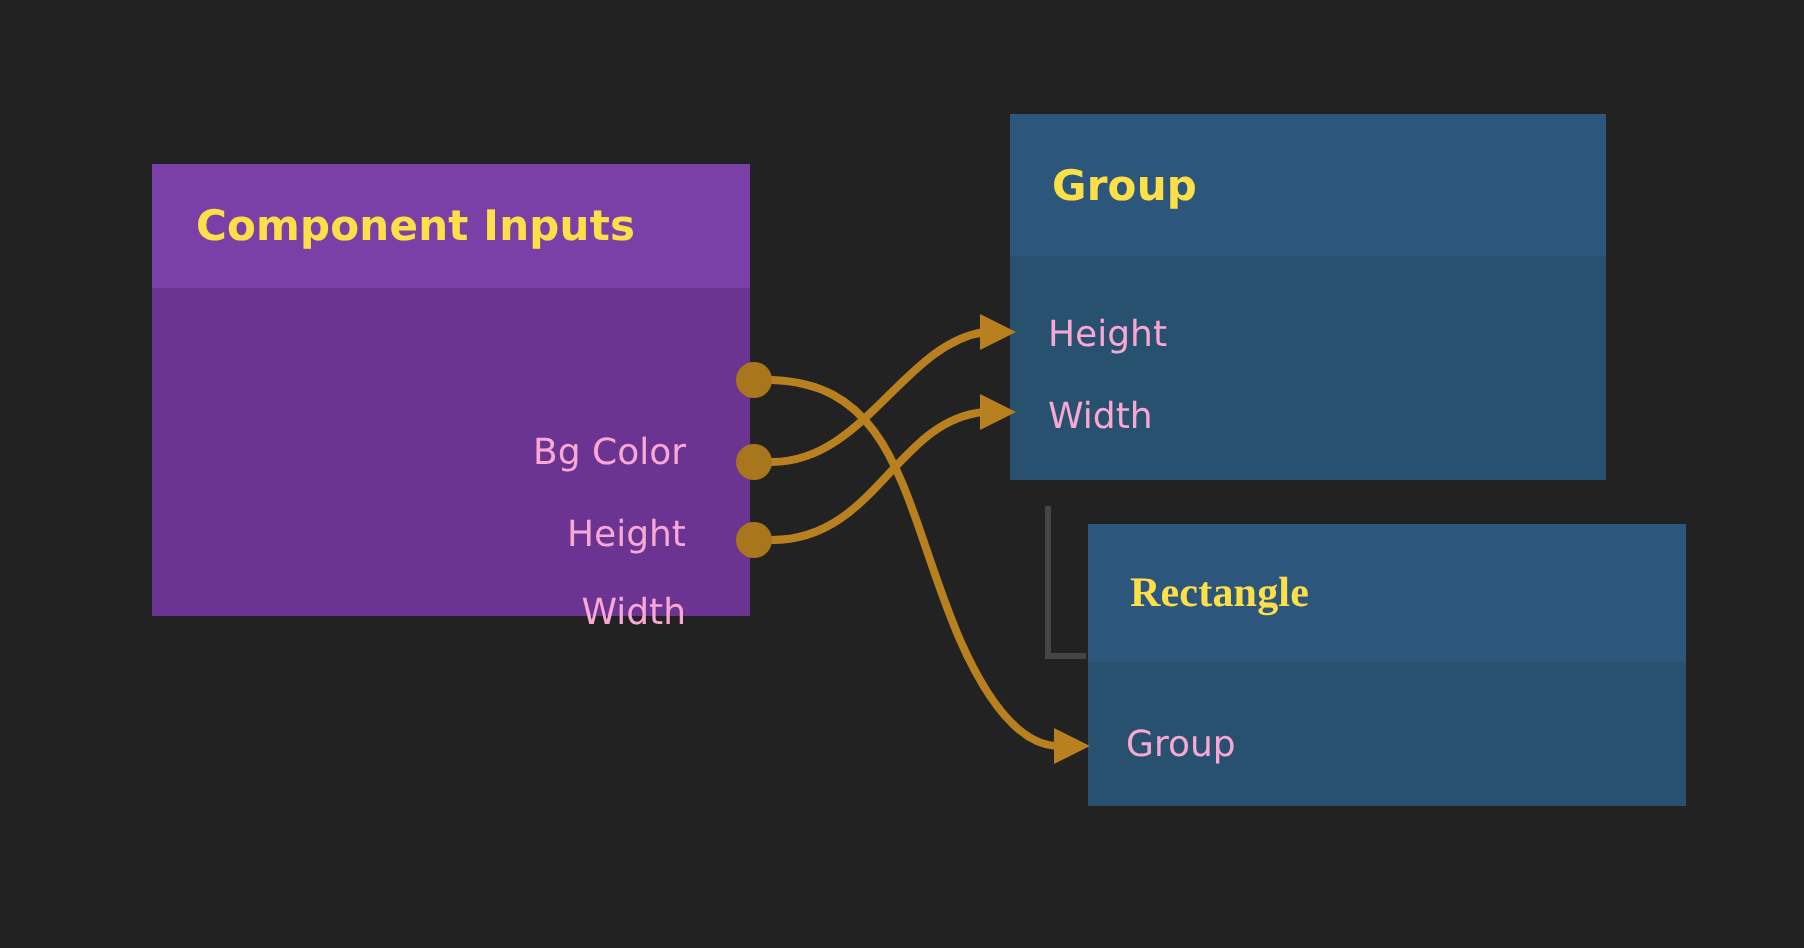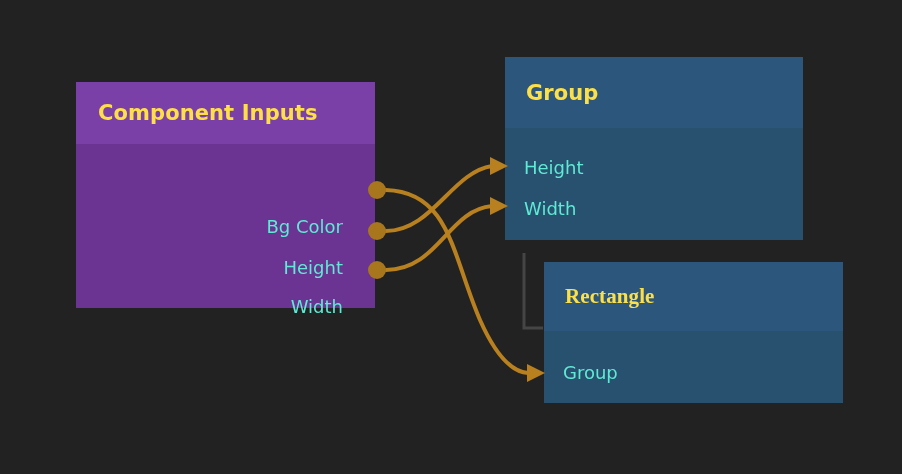--- a/index.html
+++ b/index.html
@@ -37,21 +37,21 @@
   .node-body {
     box-sizing: border-box;
     flex: 1 1 auto;
     position: relative;
   }
   .port-row {
     position: absolute;
     display: flex;
     align-items: center;
     font-size: 18px;
-    color: #5eead4;
+    color: #f9a8d4;
     white-space: nowrap;
     line-height: 1;
   }
   .port-out {
     right: 32px;
     justify-content: flex-end;
     margin-top: 44px;
   }
   .port-in {
     left: 19px;

